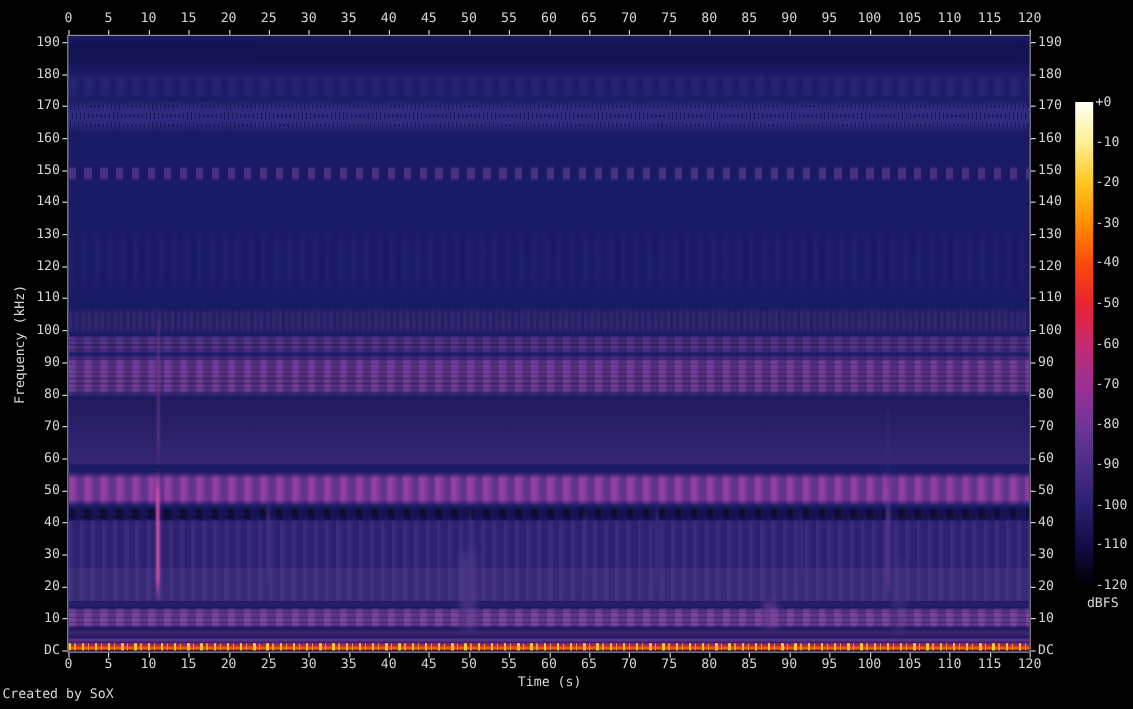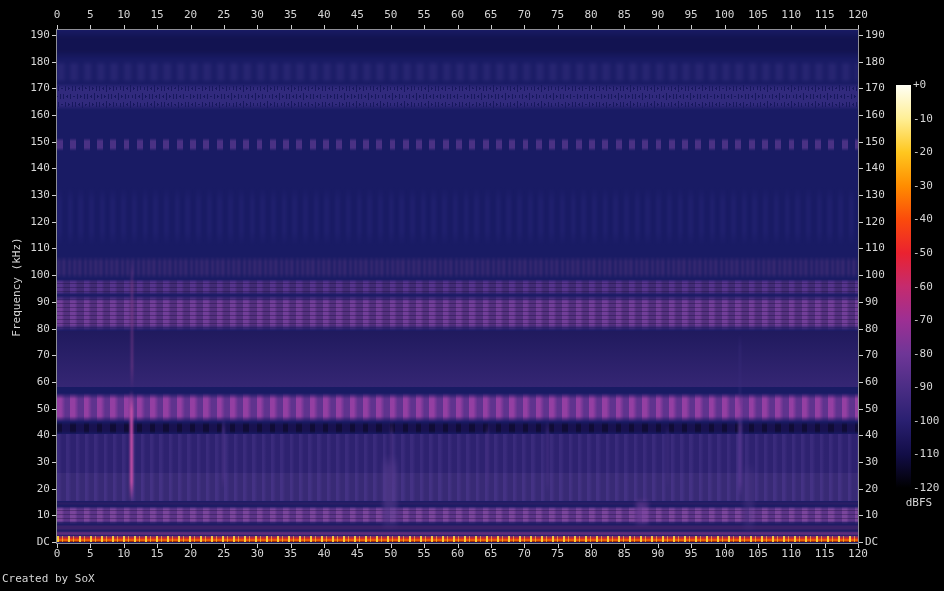--- a/index.html
+++ b/index.html
@@ -250,20 +250,21 @@
       <div class="ticklabel" style="left: 8px; top: 508.316px; width: 42px; text-align: right;">10</div>
       <div class="tick" style="left: 52px; top: 515.316px; width: 4px; height: 1px;"></div>
       <div class="tick" style="left: 859px; top: 515.316px; width: 4px; height: 1px;"></div>
       <div class="ticklabel" style="left: 865px; top: 508.316px; width: 40px; text-align: left;">10</div>
       <div class="ticklabel" style="left: 8px; top: 535px; width: 42px; text-align: right;">DC</div>
       <div class="tick" style="left: 52px; top: 542px; width: 4px; height: 1px;"></div>
       <div class="tick" style="left: 859px; top: 542px; width: 4px; height: 1px;"></div>
       <div class="ticklabel" style="left: 865px; top: 535px; width: 40px; text-align: left;">DC</div>
     </div>
   <div id="ylabel">Frequency (kHz)</div>
+  <div id="xlabel">Time (s)</div>
   <div id="credit">Created by SoX</div>
   <div id="colorbar" style="background: linear-gradient(to top, rgb(0, 0, 0) 0%, rgb(18, 13, 71) 8.3%, rgb(42, 32, 113) 16.7%, rgb(75, 45, 133) 25%, rgb(111, 54, 151) 33.3%, rgb(157, 47, 147) 41.7%, rgb(197, 43, 110) 50%, rgb(234, 34, 48) 58.3%, rgb(251, 75, 11) 66.7%, rgb(255, 141, 0) 75%, rgb(255, 199, 31) 83.3%, rgb(255, 239, 150) 91.7%, rgb(255, 255, 245) 100%);"></div>
   <div id="cblabels">
       <div class="ticklabel" style="left: 913px; top: 78px; width: 34px; text-align: left;">+0</div>
       <div class="ticklabel" style="left: 913px; top: 111.583px; width: 34px; text-align: left;">-10</div>
       <div class="ticklabel" style="left: 913px; top: 145.167px; width: 34px; text-align: left;">-20</div>
       <div class="ticklabel" style="left: 913px; top: 178.75px; width: 34px; text-align: left;">-30</div>
       <div class="ticklabel" style="left: 913px; top: 212.333px; width: 34px; text-align: left;">-40</div>
       <div class="ticklabel" style="left: 913px; top: 245.917px; width: 34px; text-align: left;">-50</div>
       <div class="ticklabel" style="left: 913px; top: 279.5px; width: 34px; text-align: left;">-60</div>

